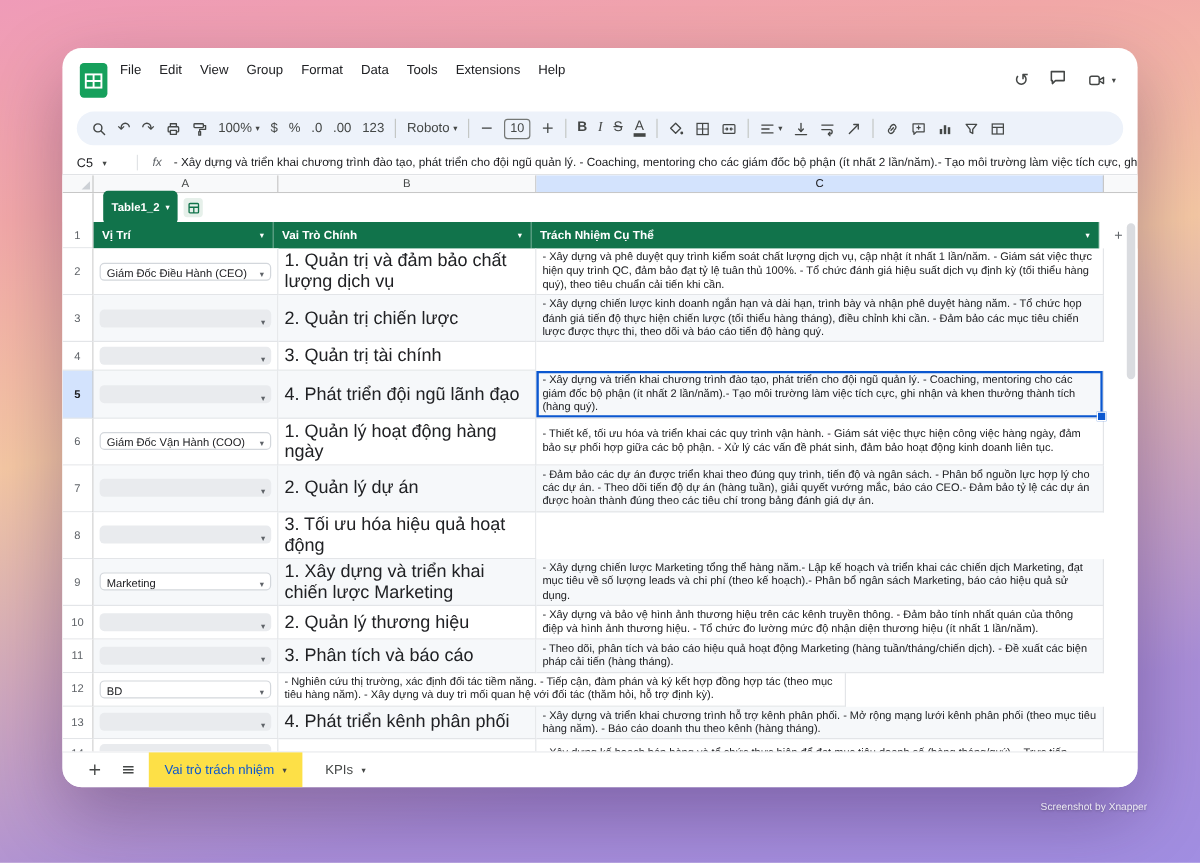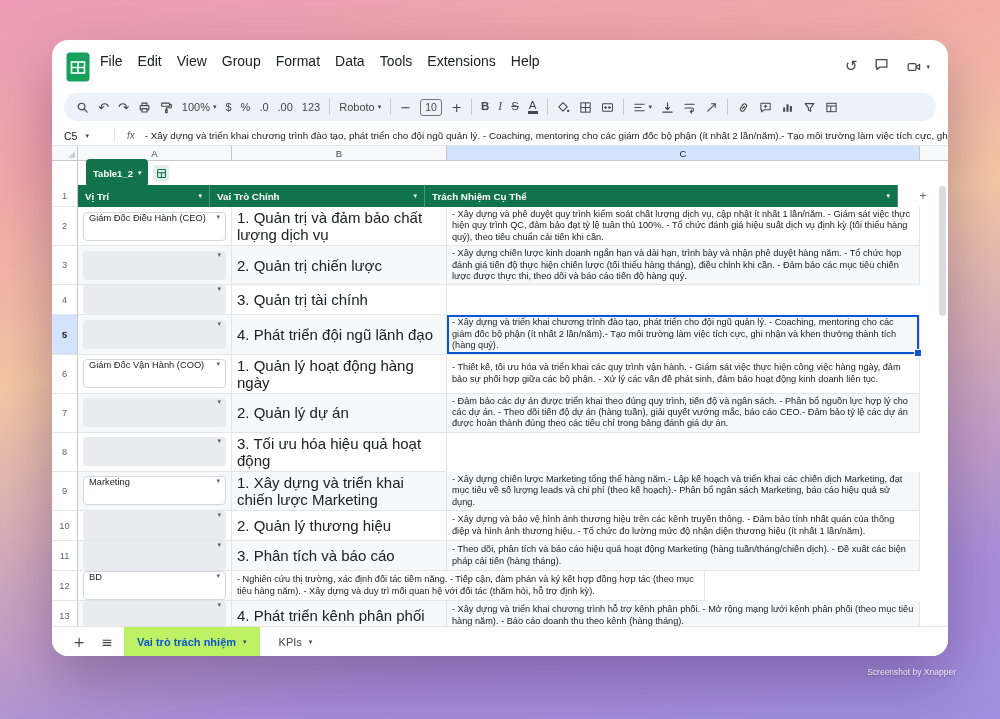--- a/index.html
+++ b/index.html
@@ -15,21 +15,21 @@
     border-radius:16px;box-shadow:0 24px 60px rgba(50,20,80,.35);overflow:hidden;
     display:flex;flex-direction:column}
 
   
   .titlebar{display:flex;align-items:flex-start;padding:10px 18px 0 12px;height:52px;flex:none}
   .sheets-logo{margin:2px 10px 0 2px;flex:none}
   .title-col{flex:1;min-width:0}
   .title-row{display:flex;align-items:center;gap:9px;height:20px}
   .doc-title{font-size:12.5px;color:#1f1f1f;white-space:nowrap;overflow:hidden}
   .title-ico{color:#5f6368;font-size:12px;line-height:1;display:flex;align-items:center}
-  .menu-row{display:flex;gap:15px;margin-top:3px;font-size:14px;color:#202124}
+  .menu-row{display:flex;gap:15px;margin-top:3px;font-size:11px;color:#202124}
   .menu-item{cursor:default;white-space:nowrap}
   .tb-right{display:flex;align-items:center;gap:17px;margin-top:7px;color:#444746;flex:none}
   .hist{font-size:15px;line-height:1;font-family:"DejaVu Sans",sans-serif}
   .meet{display:flex;align-items:center;gap:4px}
 
   
   .toolbar-wrap{padding:1px 12px 5px;flex:none}
   .toolbar{background:#edf2fa;border-radius:14px;height:28px;display:flex;align-items:center;
     padding:0 12px;gap:9px;font-size:11px;color:#444746;overflow:hidden;white-space:nowrap}
   .tb-sep{width:1px;height:16px;background:#c4c7c5;flex:none}
@@ -74,50 +74,50 @@
     align-items:center;justify-content:center;color:var(--green)}
 
   .numcell{width:26px;flex:none;border-right:1px solid #c7c7c7;border-bottom:1px solid #e3e5e8;
     display:flex;align-items:center;justify-content:center;color:#5f6368;font-size:9.3px;background:#fff}
   .sel-num{background:var(--sel)!important;color:#202124;font-weight:700}
 
   .header-row{display:flex;min-height:22px}
   .hcell{background:var(--green);color:#fff;font-weight:700;font-size:9.8px;display:flex;
     align-items:center;padding:0 7px;flex:none;border-right:1px solid rgba(255,255,255,.25)}
   .hcell .chev{margin-left:auto;color:#fff}
-  .hcell.ha{width:132px}.hcell.hb{width:215px}.hcell.hc{width:473px}
+  .hcell.ha{width:150px}.hcell.hb{width:215px}.hcell.hc{width:473px}
   .hfiller{flex:1;display:flex;align-items:center;justify-content:center;color:#5f6368;font-size:12px}
 
   .row{display:flex;min-height:24px;background:#fff}
   .cell{border-right:1px solid #e3e5e8;border-bottom:1px solid #e3e5e8;flex:none}
   .cell.a{width:154px;display:flex;align-items:center;padding:0 5px;background:#fff}
   .cell.b{width:215px;display:flex;align-items:center;padding:2px 5px;font-size:15px}
   .cell.c{width:473px;display:flex;align-items:center;padding:2px 5px;font-size:9.2px;
     line-height:1.24;position:relative}
   .cell.filler{flex:1;border-right:none;border-bottom:none;background:#fff}
   .row.banded .cell.a,.row.banded .cell.b,.row.banded .cell.c{background:#f6f8fa}
-  .chip{flex:1;height:29px;border-radius:4px;background:#e9ebee;display:flex;align-items:flex-start;
+  .chip{flex:1;height:15px;border-radius:4px;background:#e9ebee;display:flex;align-items:flex-end;
     justify-content:space-between;padding:0 5px;font-size:9.3px;color:#202124;min-width:0}
   .chip .chip-text{white-space:nowrap;overflow:hidden}
   .chip.filled{background:#fff;border:1px solid #d3d7dc}
   .chip .chev{color:#5f6368}
   .active-cell{box-shadow:inset 0 0 0 2px var(--accent);z-index:2}
   .active-cell::after{content:"";position:absolute;right:-3px;bottom:-3px;width:6px;height:6px;
     background:var(--accent);border:1px solid #fff;z-index:3}
 
   .vscroll{position:absolute;top:40px;right:2px;width:7px;height:130px;background:#dadce0;
     border-radius:4px}
 
   
   .sheetbar{height:30px;border-top:1px solid #e1e3e6;display:flex;align-items:center;
     padding-left:16px;gap:6px;background:#fff;flex:none}
   .sb-btn{width:22px;height:22px;display:flex;align-items:center;justify-content:center;
     color:#444746;font-size:14px;font-family:"DejaVu Sans",sans-serif}
   .tab{display:flex;align-items:center;gap:7px;height:100%;padding:0 13px;font-size:11px;color:#444746}
-  .tab.active{background:#bef264;color:var(--accent);font-weight:700}
+  .tab.active{background:#fde047;color:var(--accent);font-weight:400}
 
   .watermark{position:absolute;right:44px;bottom:42px;color:rgba(255,255,255,.85);font-size:8.5px;
     text-shadow:0 1px 2px rgba(0,0,0,.3)}
   svg{flex:none}
 </style>
 </head>
 <body>
 
 <div class="window">
 

